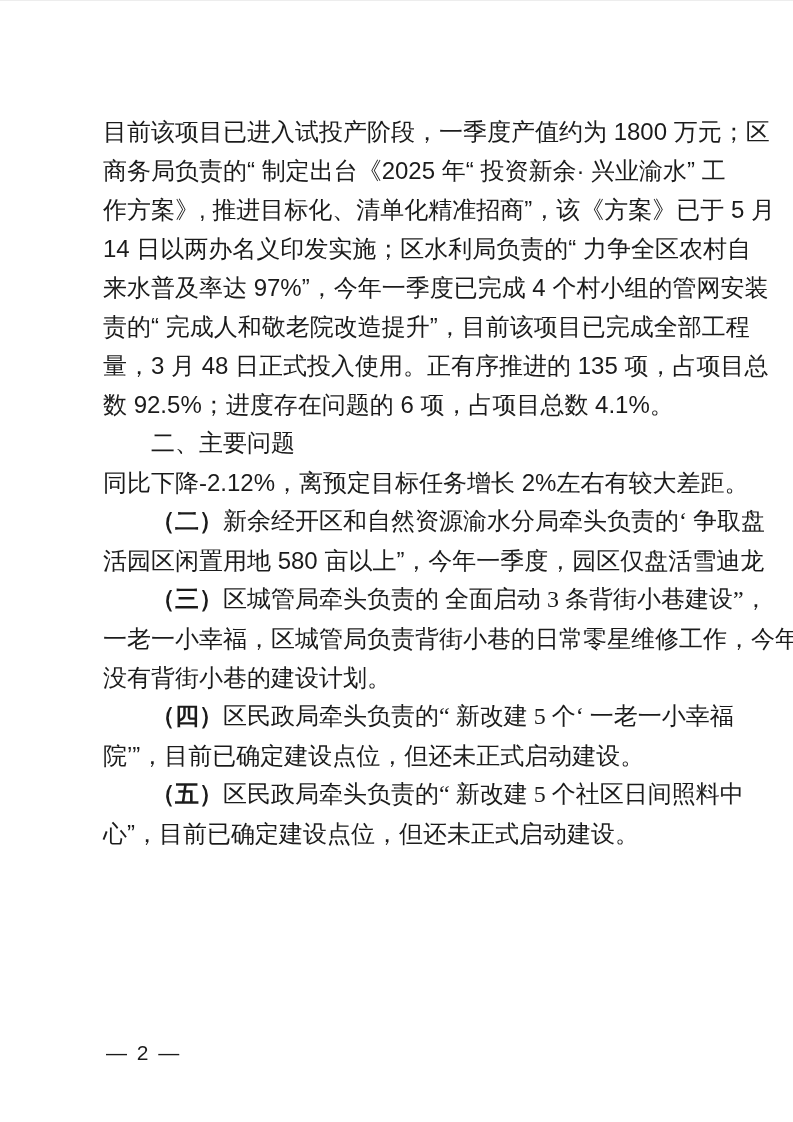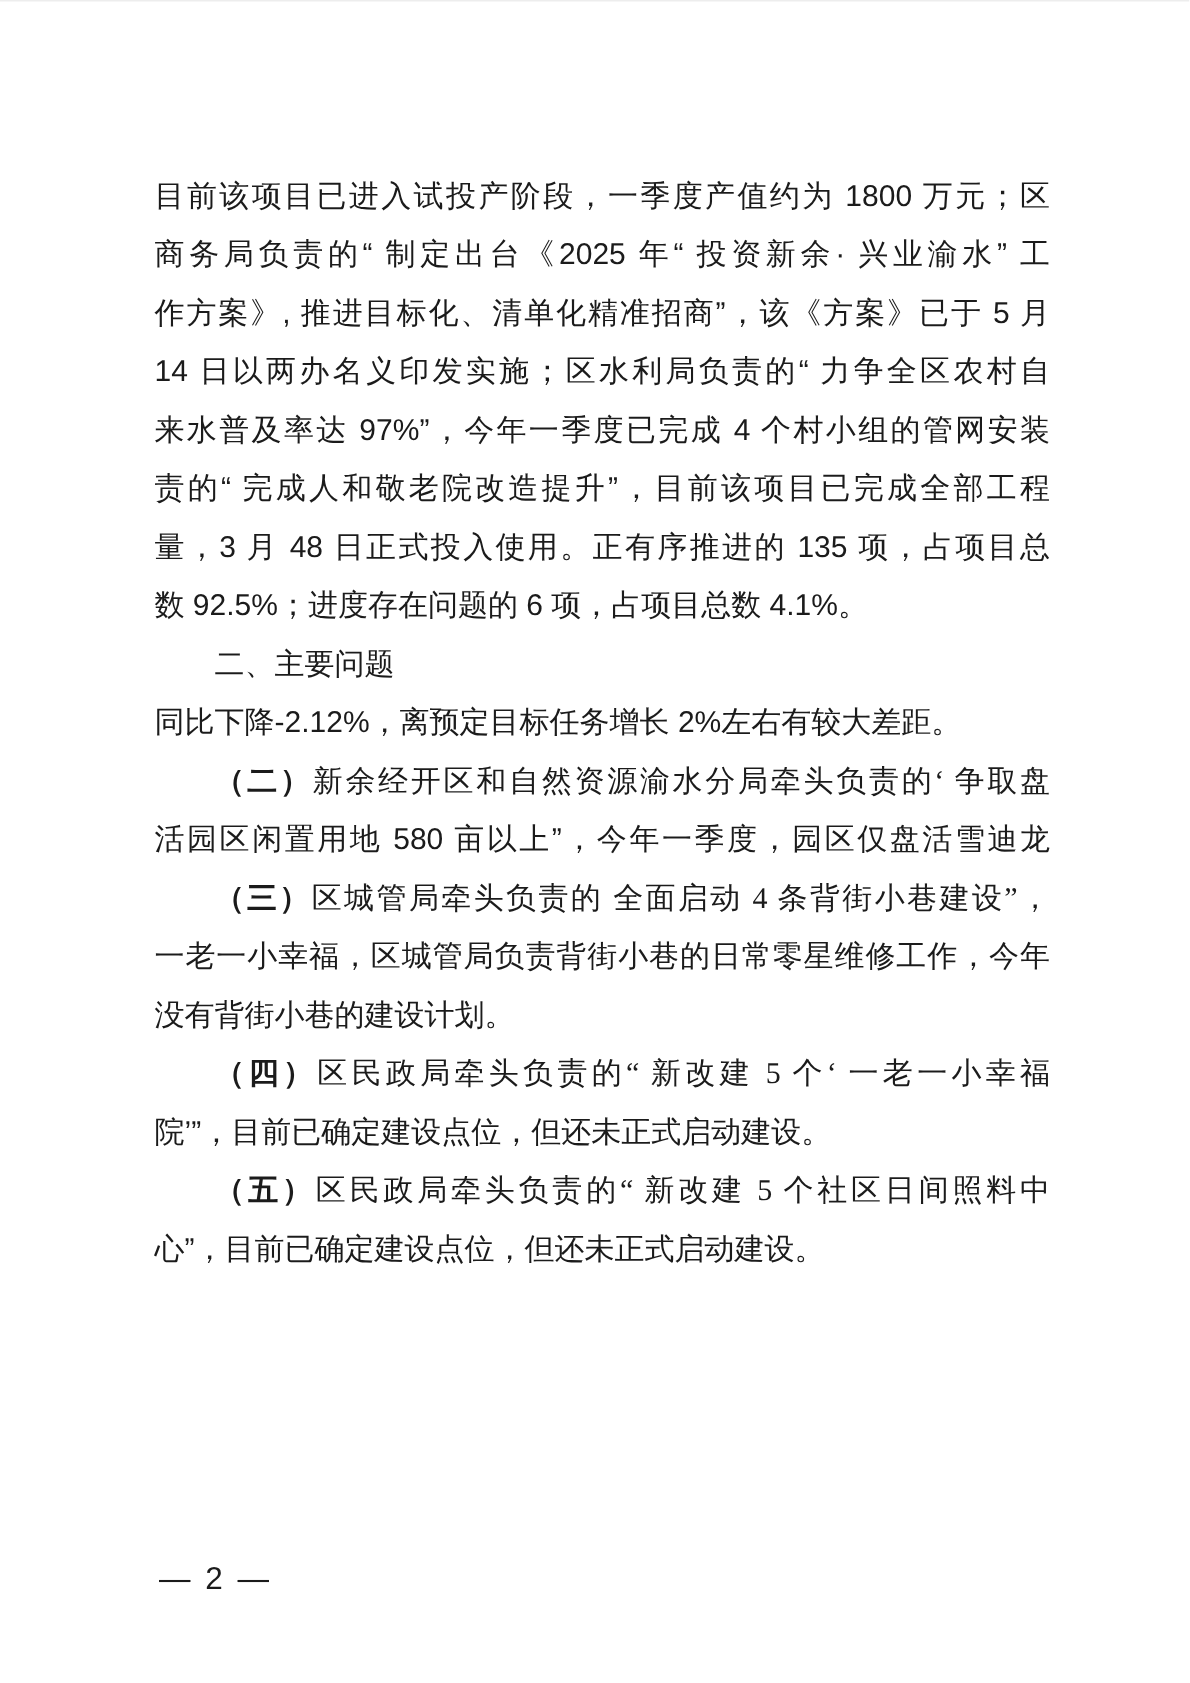--- a/index.html
+++ b/index.html
@@ -18,21 +18,21 @@
     border-top: 1px solid #ededed;
     box-sizing: border-box;
   }
   .textcol {
     position: absolute;
     left: 103px;
     top: 111px;
     width: 597px;
   }
   .ln {
-    font-size: 20px;
+    font-size: 24px;
     line-height: 39px;
     height: 39px;
     text-align: justify;
     text-align-last: justify;
     white-space: nowrap;
   }
   .ln.left {
     text-align: left;
     text-align-last: left;
   }
@@ -69,21 +69,21 @@
     <div class="ln">量，3 月 48 日正式投入使用。正有序推进的 135 项，占项目总</div>
     <div class="ln left">数 92.5%；进度存在问题的 6 项，占项目总数 4.1%。</div>
 
     <div class="ln left ind">二、主要问题</div>
 
     <div class="ln left">同比下降-2.12%，离预定目标任务增长 2%左右有较大差距。</div>
 
     <div class="ln ind"><span class="pfx">（二）</span><span>新余经开区和自然资源渝水分局牵头负责的‘ 争取盘</span></div>
     <div class="ln">活园区闲置用地 580 亩以上”，今年一季度，园区仅盘活雪迪龙</div>
 
-    <div class="ln ind"><span class="pfx">（三）</span><span>区城管局牵头负责的 全面启动 4 条背街小巷建设”，</span></div>
+    <div class="ln ind"><span class="pfx">（三）</span><span>区城管局牵头负责的 全面启动 3 条背街小巷建设”，</span></div>
     <div class="ln">一老一小幸福，区城管局负责背街小巷的日常零星维修工作，今年</div>
     <div class="ln left">没有背街小巷的建设计划。</div>
 
     <div class="ln ind"><span class="pfx">（四）</span><span>区民政局牵头负责的“ 新改建 5 个‘ 一老一小幸福</span></div>
     <div class="ln left">院’”，目前已确定建设点位，但还未正式启动建设。</div>
 
     <div class="ln ind"><span class="pfx">（五）</span><span>区民政局牵头负责的“ 新改建 5 个社区日间照料中</span></div>
     <div class="ln left">心”，目前已确定建设点位，但还未正式启动建设。</div>
 
   </div>

